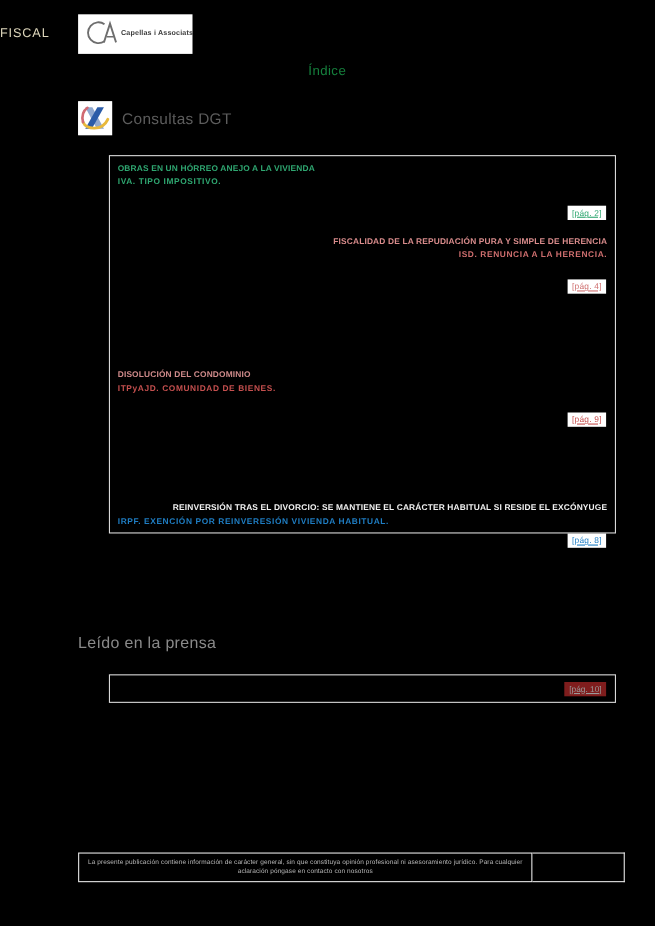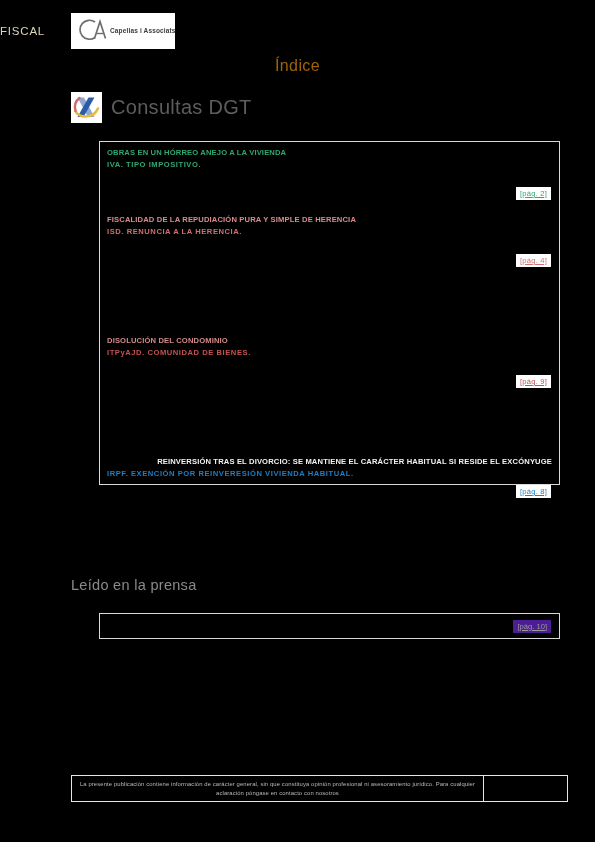--- a/index.html
+++ b/index.html
@@ -51,22 +51,22 @@
     width: 595px;
     font-size: 11.5px;
     letter-spacing: 0.8px;
     color: #ddd6bb;
   }
   .doc-title {
     position: absolute;
     left: 0; top: 57px;
     width: 595px;
     text-align: center;
-    font-size: 16px;
-    color: #a16207;
+    font-size: 12px;
+    color: #15803d;
     letter-spacing: 0.4px;
   }
 
   
   .section-head {
     position: absolute;
     left: 71px;
     top: 92px;
     display: flex;
     align-items: center;
@@ -74,21 +74,21 @@
   }
   .aeat-icon {
     width: 31px;
     height: 31px;
     background: #ffffff;
     position: relative;
     overflow: hidden;
     flex: 0 0 31px;
   }
   .section-head-label {
-    font-size: 20px;
+    font-size: 14px;
     color: #5d5d5d;
     letter-spacing: 0.3px;
   }
 
   
   .index-box {
     position: absolute;
     left: 99px;
     top: 141px;
     width: 461px;
@@ -148,21 +148,21 @@
     width: 461px;
     height: 26px;
     border: 1px solid #d9d9d9;
     box-sizing: border-box;
     display: flex;
     align-items: center;
     justify-content: flex-end;
     padding-right: 8px;
   }
   .press-ref {
-    background: #4c1d95;
+    background: #7f1d1d;
     color: #9a9a9a;
     font-size: 7.6px;
     line-height: 11px;
     padding: 1px 4px;
     text-decoration: underline;
     white-space: nowrap;
   }
 
   
   .footer-table {
@@ -230,21 +230,21 @@
 <div class="index-box">
 
   <div class="entry" style="top:5px;">
     <div class="entry-title" style="color: rgb(47, 167, 113);">OBRAS EN UN HÓRREO ANEJO A LA VIVIENDA</div>
     <div class="entry-sub" style="color: rgb(47, 167, 113);">IVA. TIPO IMPOSITIVO.</div>
     <div class="page-ref-row" style="margin-top:17px;">
       <span class="page-ref" style="color: rgb(47, 167, 113);">[pág. 2]</span>
     </div>
   </div>
 
-  <div class="entry" style="top:72px;">
+  <div class="entry" style="top:72px;text-align:right;">
     <div class="entry-title" style="color: rgb(217, 140, 140);">FISCALIDAD DE LA REPUDIACIÓN PURA Y SIMPLE DE HERENCIA</div>
     <div class="entry-sub" style="color: rgb(207, 111, 111);">ISD. RENUNCIA A LA HERENCIA.</div>
     <div class="page-ref-row" style="margin-top:17px;">
       <span class="page-ref" style="color: rgb(207, 111, 111);">[pág. 4]</span>
     </div>
   </div>
 
   <div class="entry" style="top:193px;">
     <div class="entry-title" style="color: rgb(208, 139, 139);">DISOLUCIÓN DEL CONDOMINIO</div>
     <div class="entry-sub" style="color: rgb(198, 80, 79);">ITPyAJD. COMUNIDAD DE BIENES.</div>

